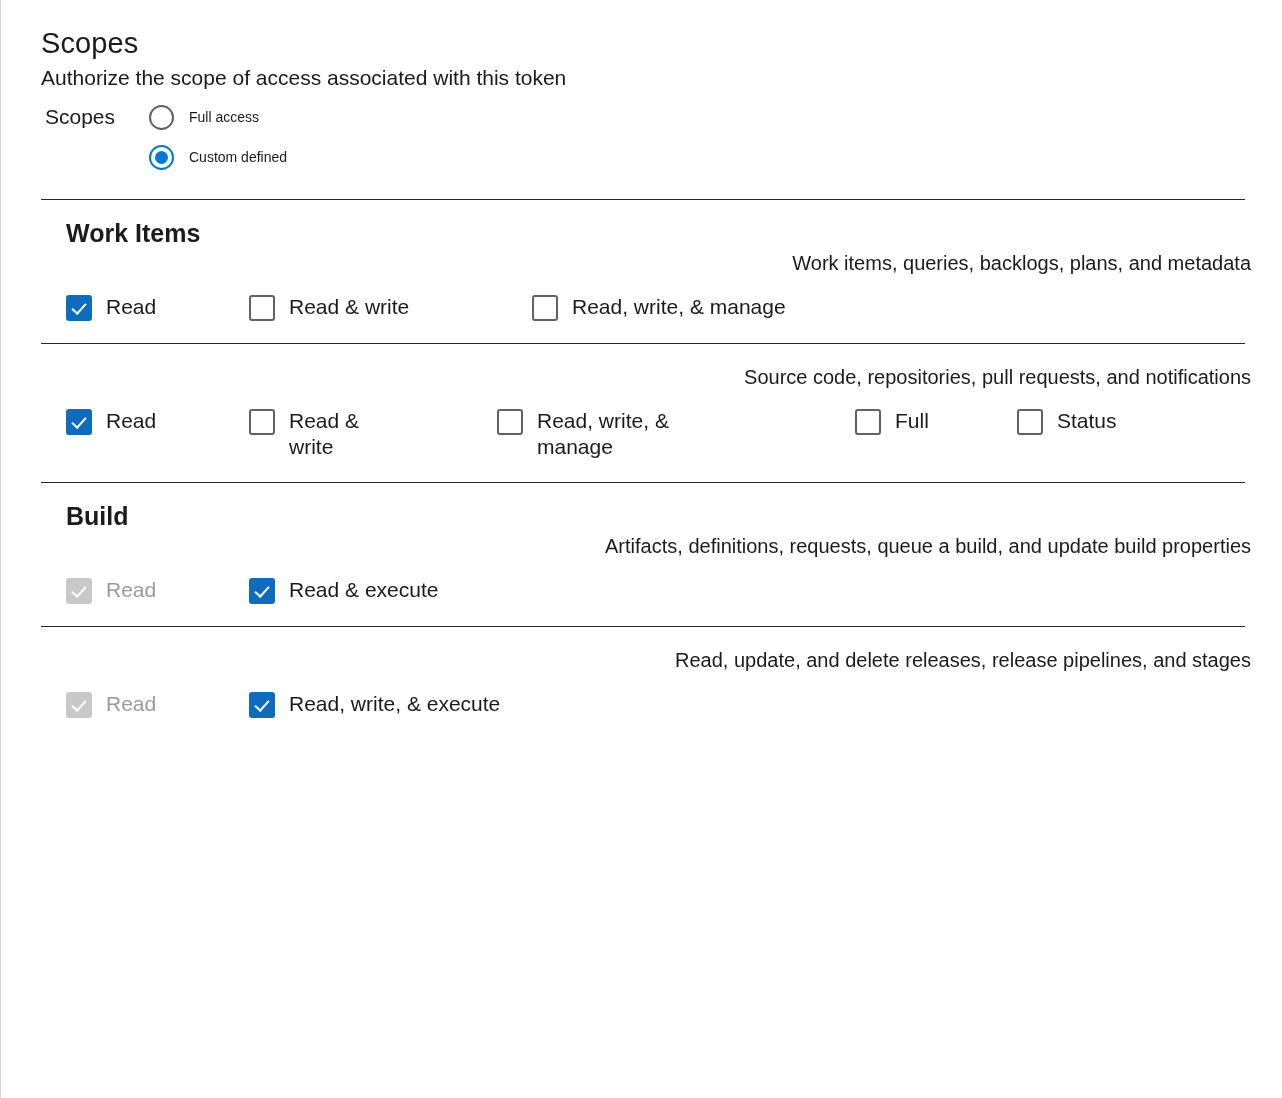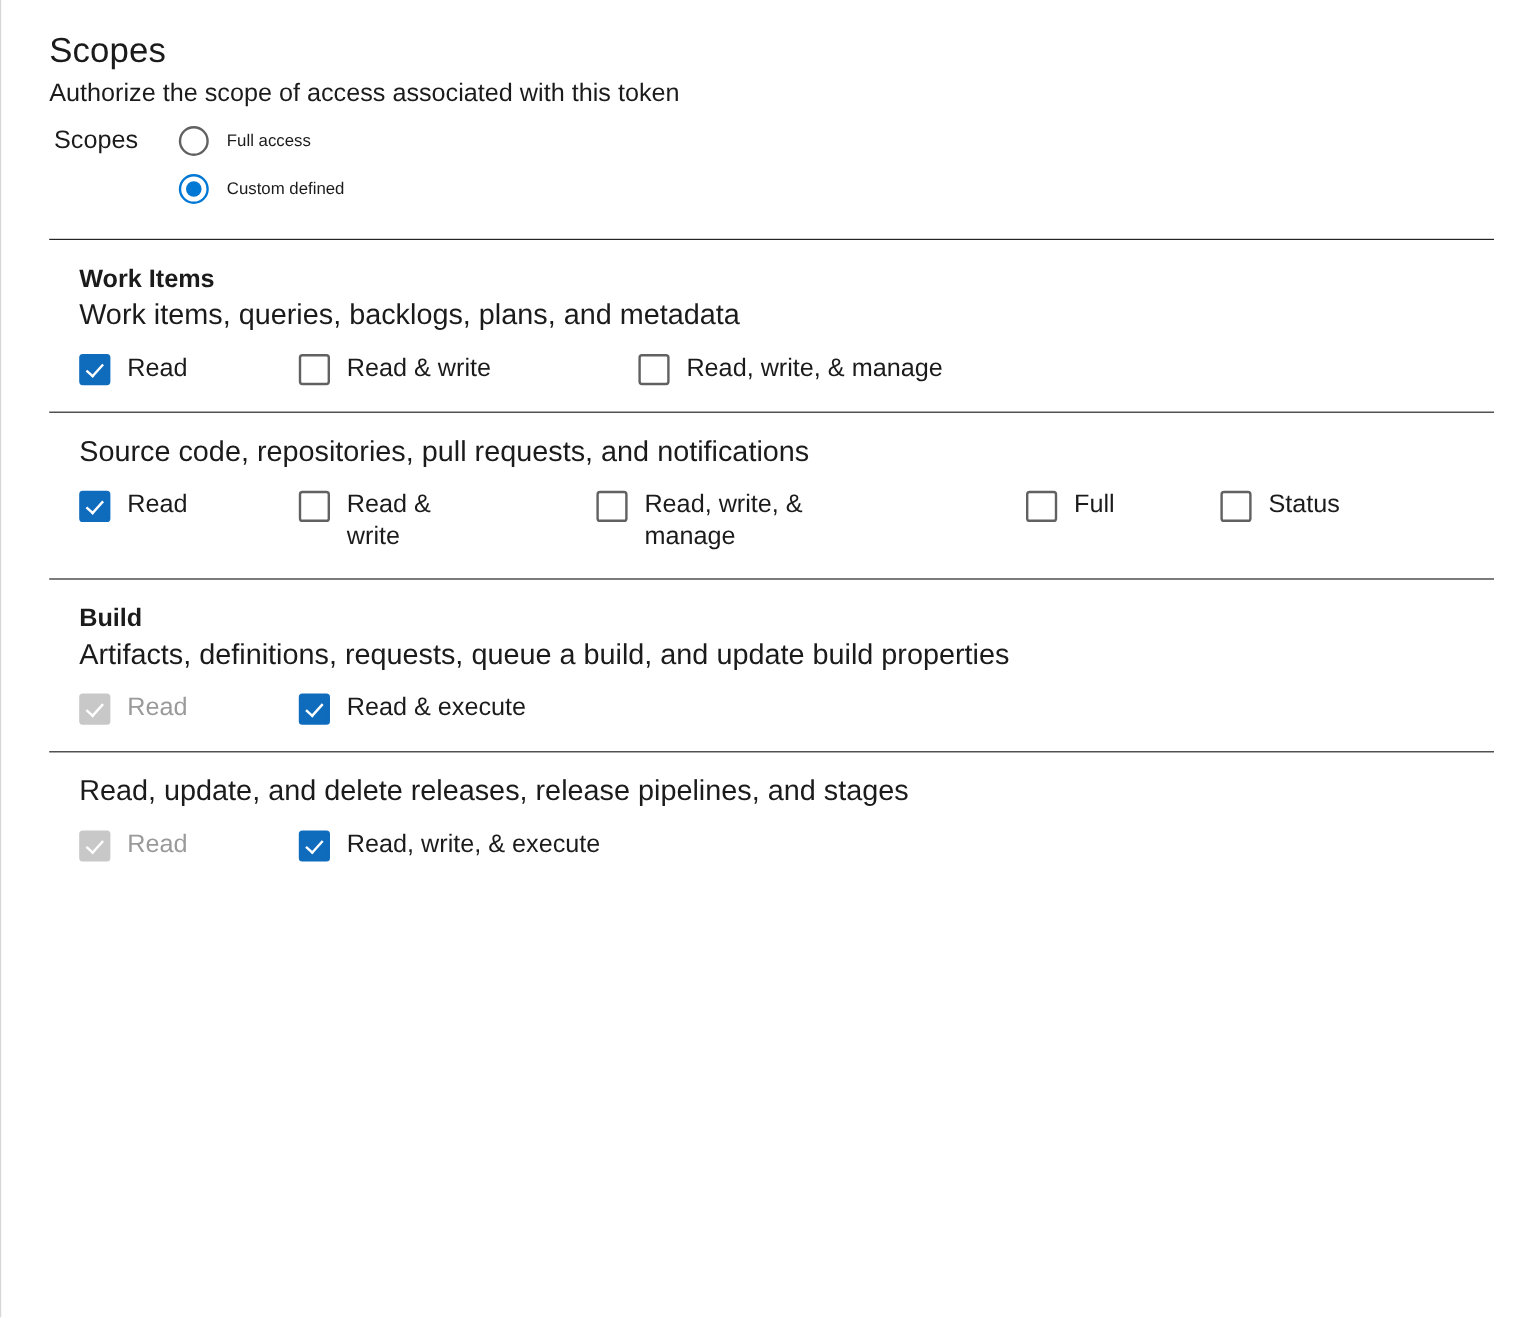--- a/index.html
+++ b/index.html
@@ -112,31 +112,32 @@
     height: 1px;
     background: #000000;
     opacity: 0.85;
     margin: 0;
     width: 1204px;
   }
   .group {
     padding: 20px 0 22px 25px;
   }
   .group-title {
-    font-size: 21px;
+    font-size: 25px;
     font-weight: bold;
     line-height: 26px;
     color: #1b1b1b;
     margin: 0 0 4px 0;
   }
   .group-desc {
-    font-size: 24px;
+    font-size: 20px;
     line-height: 26px;
     color: #1b1b1b;
     margin: 0 0 18px 0;
+    text-align: right;
   }
   .options {
     display: flex;
     align-items: flex-start;
   }
   .option {
     display: flex;
     align-items: flex-start;
     margin-right: 0;
   }

